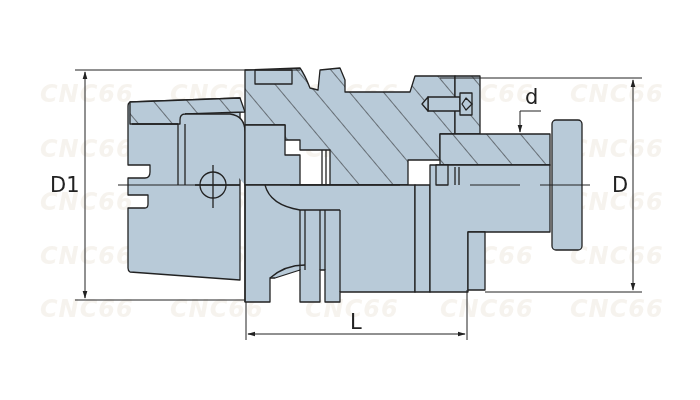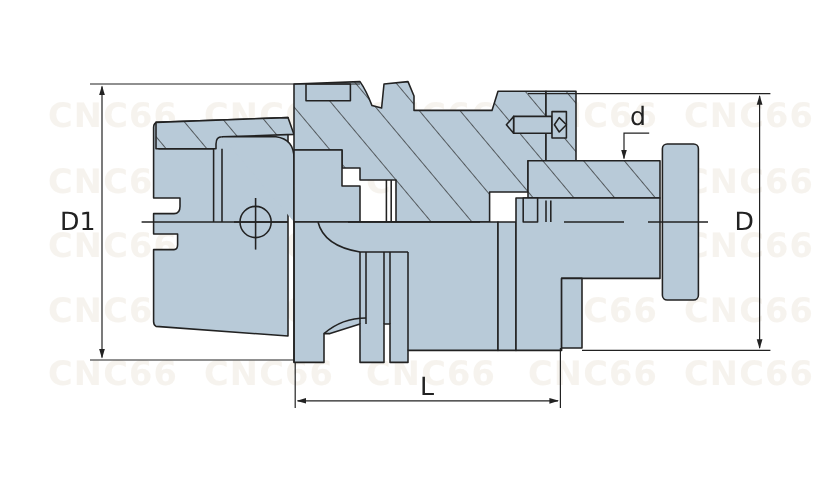--- a/index.html
+++ b/index.html
@@ -1,20 +1,20 @@
 <!DOCTYPE html>
 <html><head>
 <meta charset="utf-8">
 <style>
   html, body { margin: 0; padding: 0; background: #ffffff; }
   body { width: 700px; height: 400px; overflow: hidden; font-family: "Liberation Sans", sans-serif; }
   .canvas { position: relative; width: 700px; height: 400px; }
   svg { position: absolute; left: 0; top: 0; }
   .label { position: absolute; font-family: "DejaVu Sans", sans-serif; font-size: 21px; color: #222; }
-  .wm { position: absolute; font-family: "DejaVu Sans", sans-serif; font-weight: bold; font-size: 28px; color: rgba(230,220,205,0.35); letter-spacing: 1px; }
+  .wm { position: absolute; font-family: "DejaVu Sans", sans-serif; font-style: italic; font-weight: bold; font-size: 24px; color: rgba(230,220,205,0.35); letter-spacing: 1px; }
 </style>
 </head>
 <body>
 
 <div class="canvas">
 
   <div>
     <span class="wm" style="left:40px;top:80px">CNC66</span>
     <span class="wm" style="left:170px;top:80px">CNC66</span>
     <span class="wm" style="left:305px;top:80px">CNC66</span>

